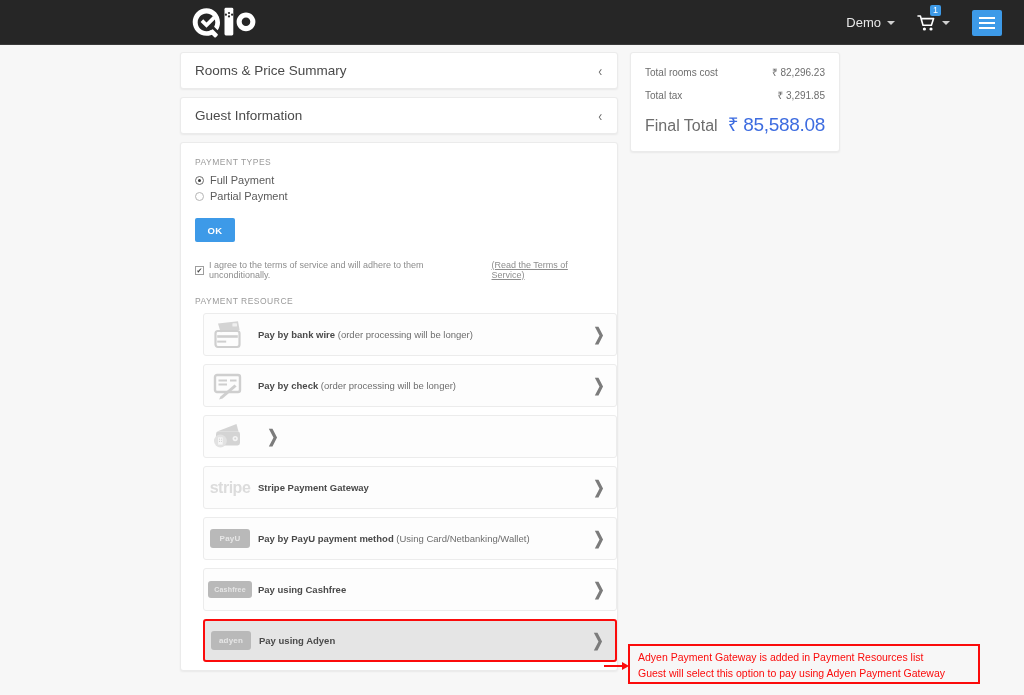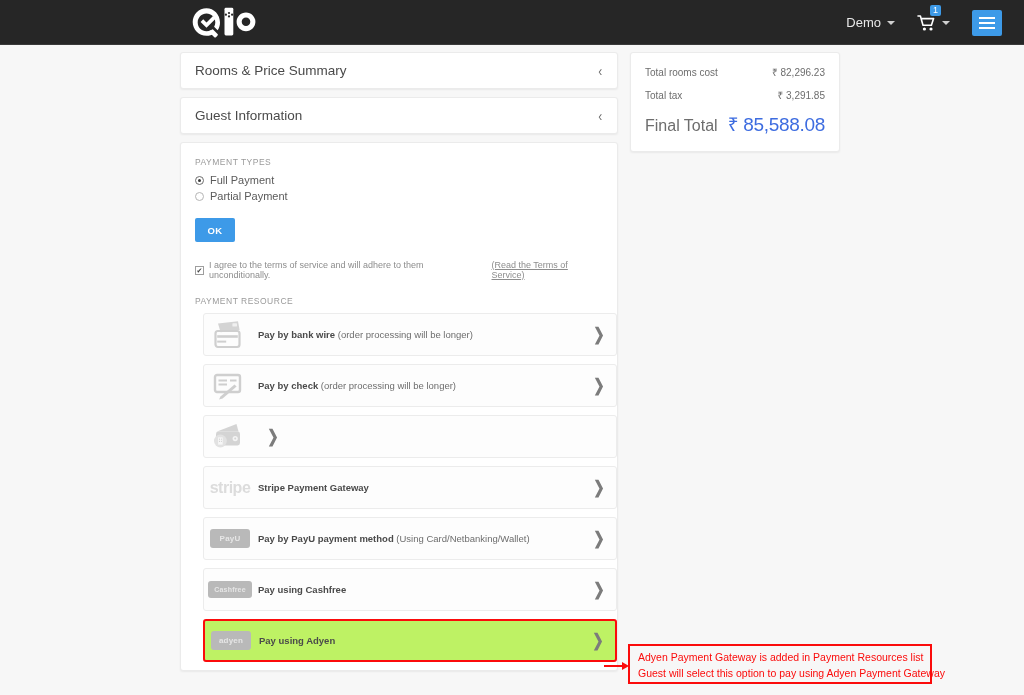--- a/index.html
+++ b/index.html
@@ -136,21 +136,21 @@
   .res-list { padding-bottom: 0; }
   .res-row {
     position: relative;
     margin: 0 0 8px 8px;
     height: 43px; width: 414px;
     background: #fdfdfd;
     border: 1px solid #ececec; border-radius: 3px;
     display: flex; align-items: center;
     cursor: pointer;
   }
-  .res-row.highlight { border: 2px solid #fb0b0b; background: #bef264; }
+  .res-row.highlight { border: 2px solid #fb0b0b; background: #e5e5e5; }
   .res-icon {
     width: 52px; height: 56px; flex: none;
     display: flex; align-items: center; justify-content: center;
   }
   .res-text {
     font-size: 9.5px; color: #6d6d6d; flex: 1;
     padding-left: 2px;
   }
   .res-text b { color: #4a4a4a; font-weight: bold; }
   .res-chev {
@@ -175,21 +175,21 @@
     display: flex; justify-content: space-between; align-items: baseline;
     font-size: 10px; color: #6d6d6d; margin-bottom: 9px; text-align: center;
   }
   .sum-row.total { margin-bottom: 0; margin-top: 3px; }
   .sum-row.total .sum-key { font-size: 16px; color: #6d6d6d; }
   .sum-total-val { font-size: 19px; color: #3d6ce0; letter-spacing: -.3px; }
 
   
   .annot-box {
     position: absolute; left: 628px; top: 599px;
-    width: 304px; height: 40px;
+    width: 352px; height: 40px;
     border: 2px solid #fb0b0b; background: #f7f7f7;
     padding: 3px 8px;
   }
   .annot-line {
     color: #fb0b0b; font-size: 10.5px; line-height: 16px;
     white-space: nowrap;
   }
   .annot-arrow {
     position: absolute; left: 604px; top: 617px;
     width: 26px; height: 9px;

